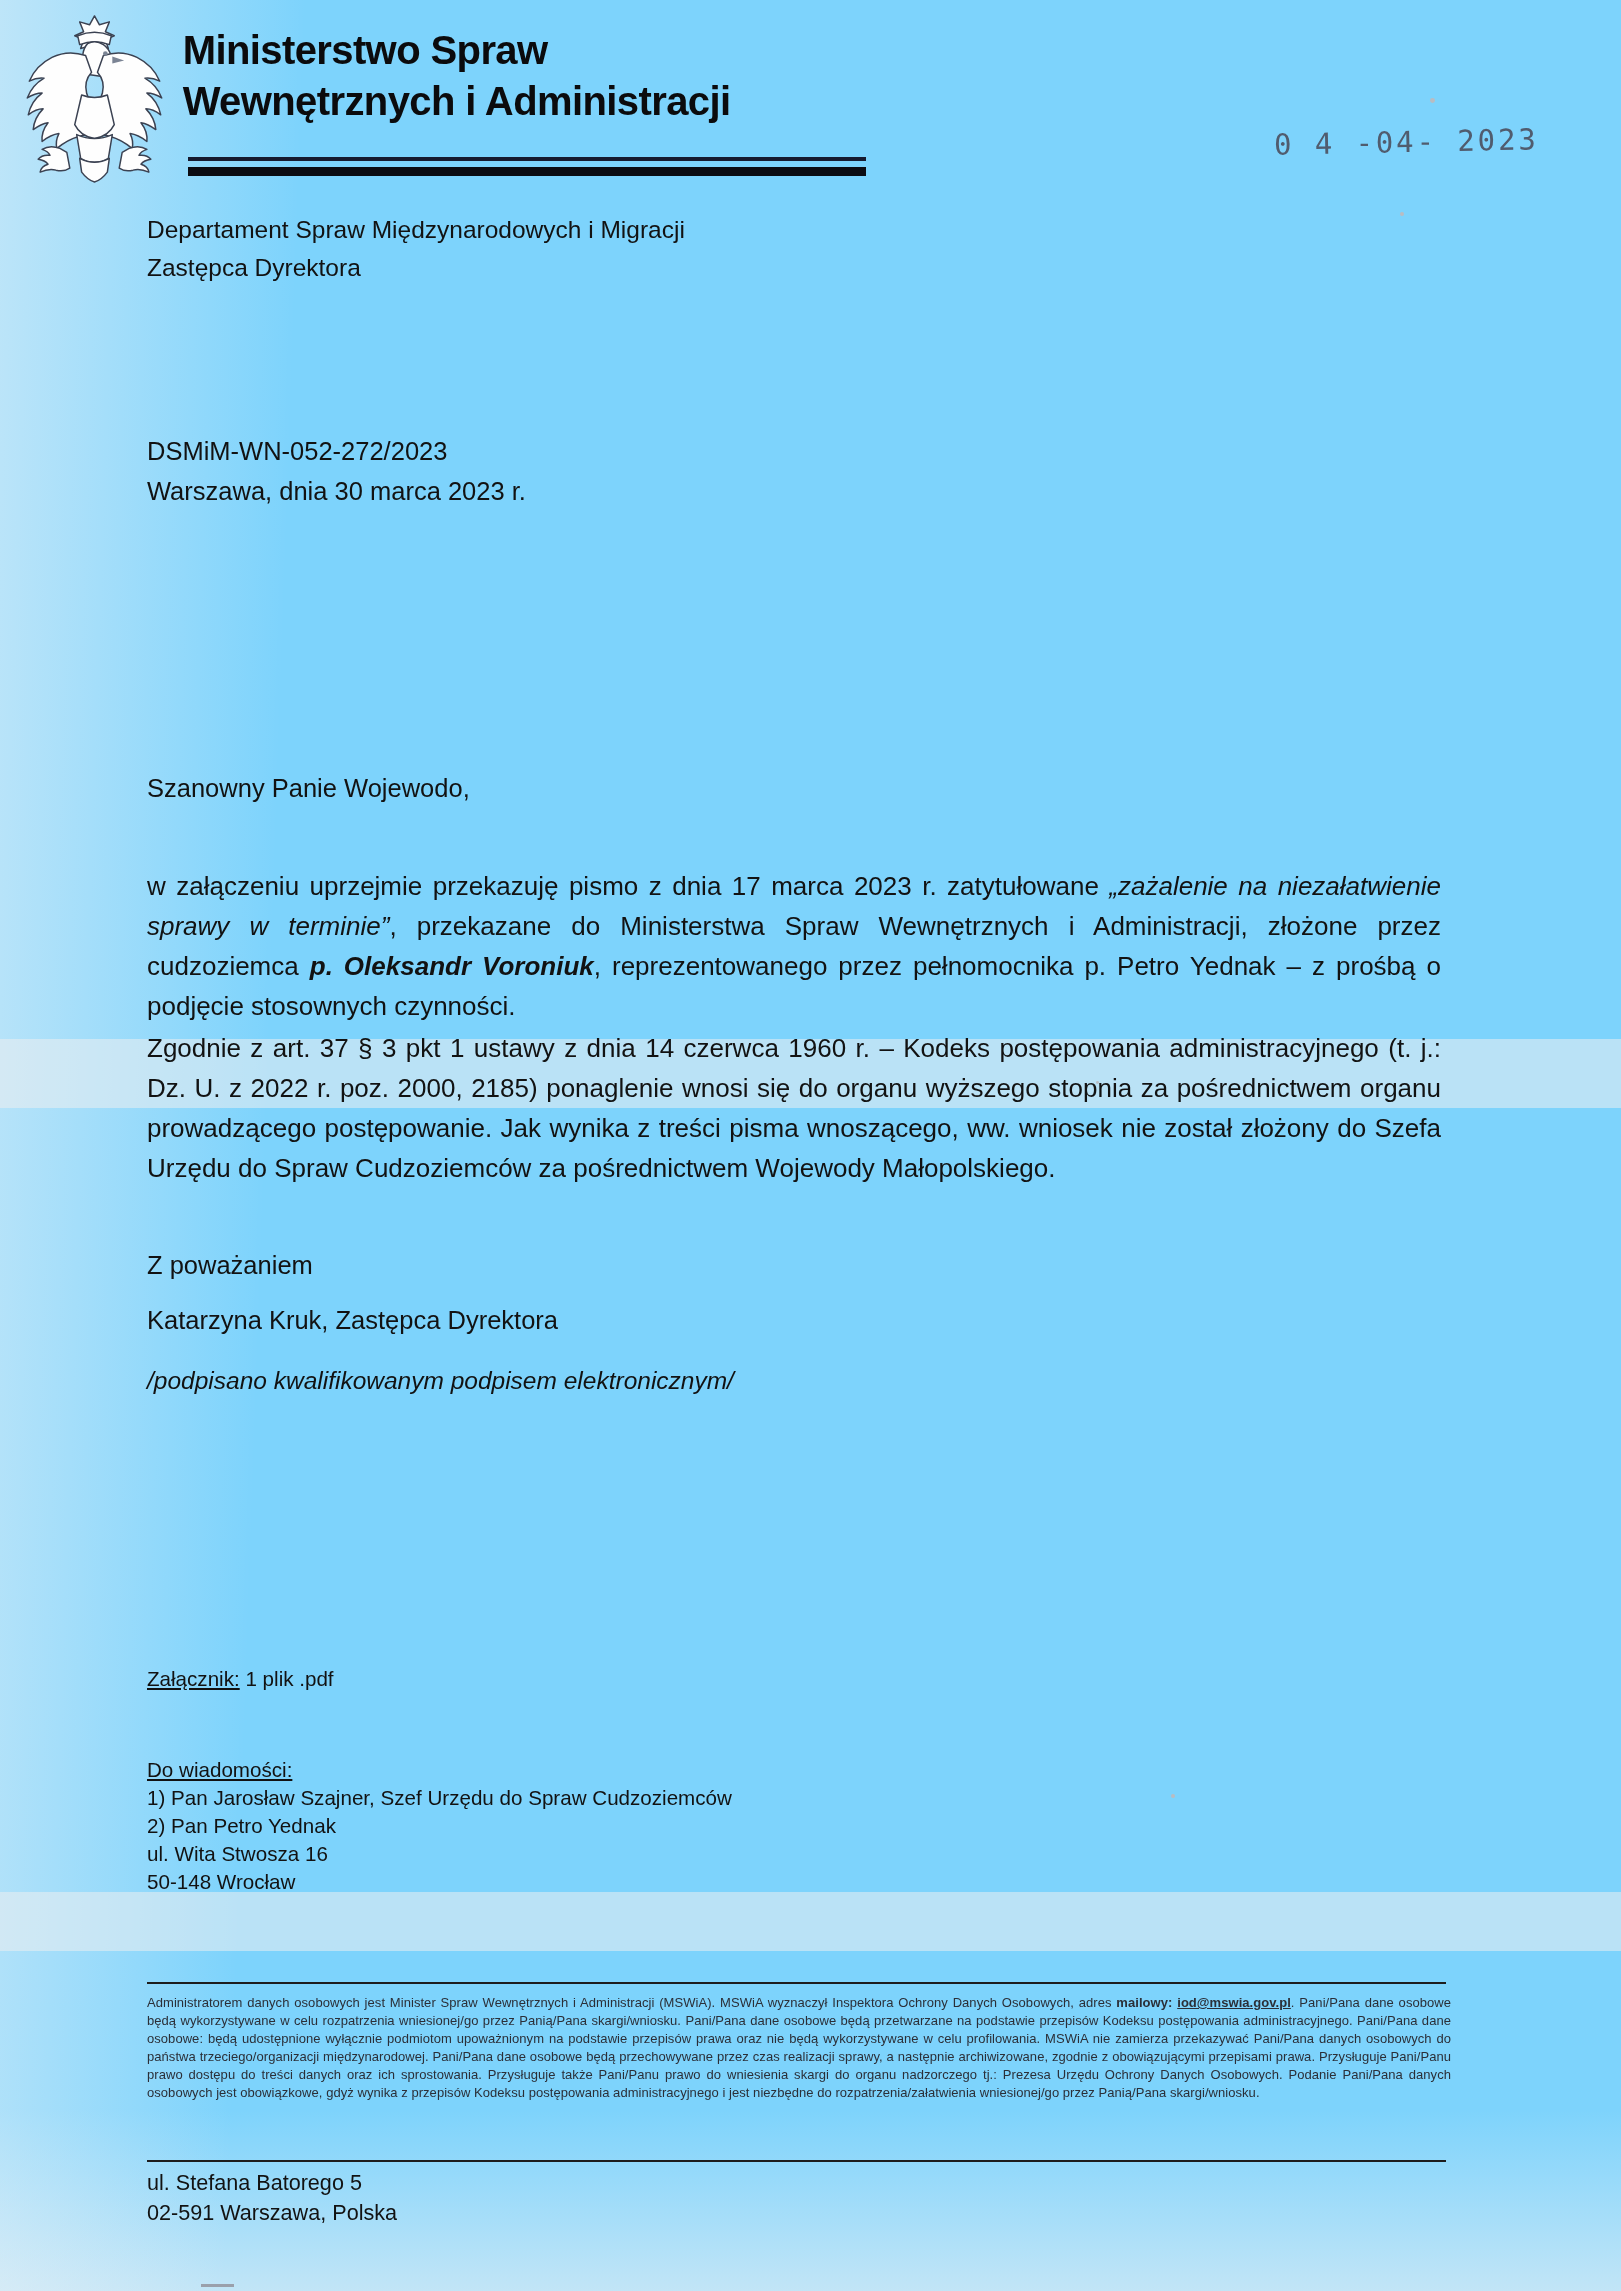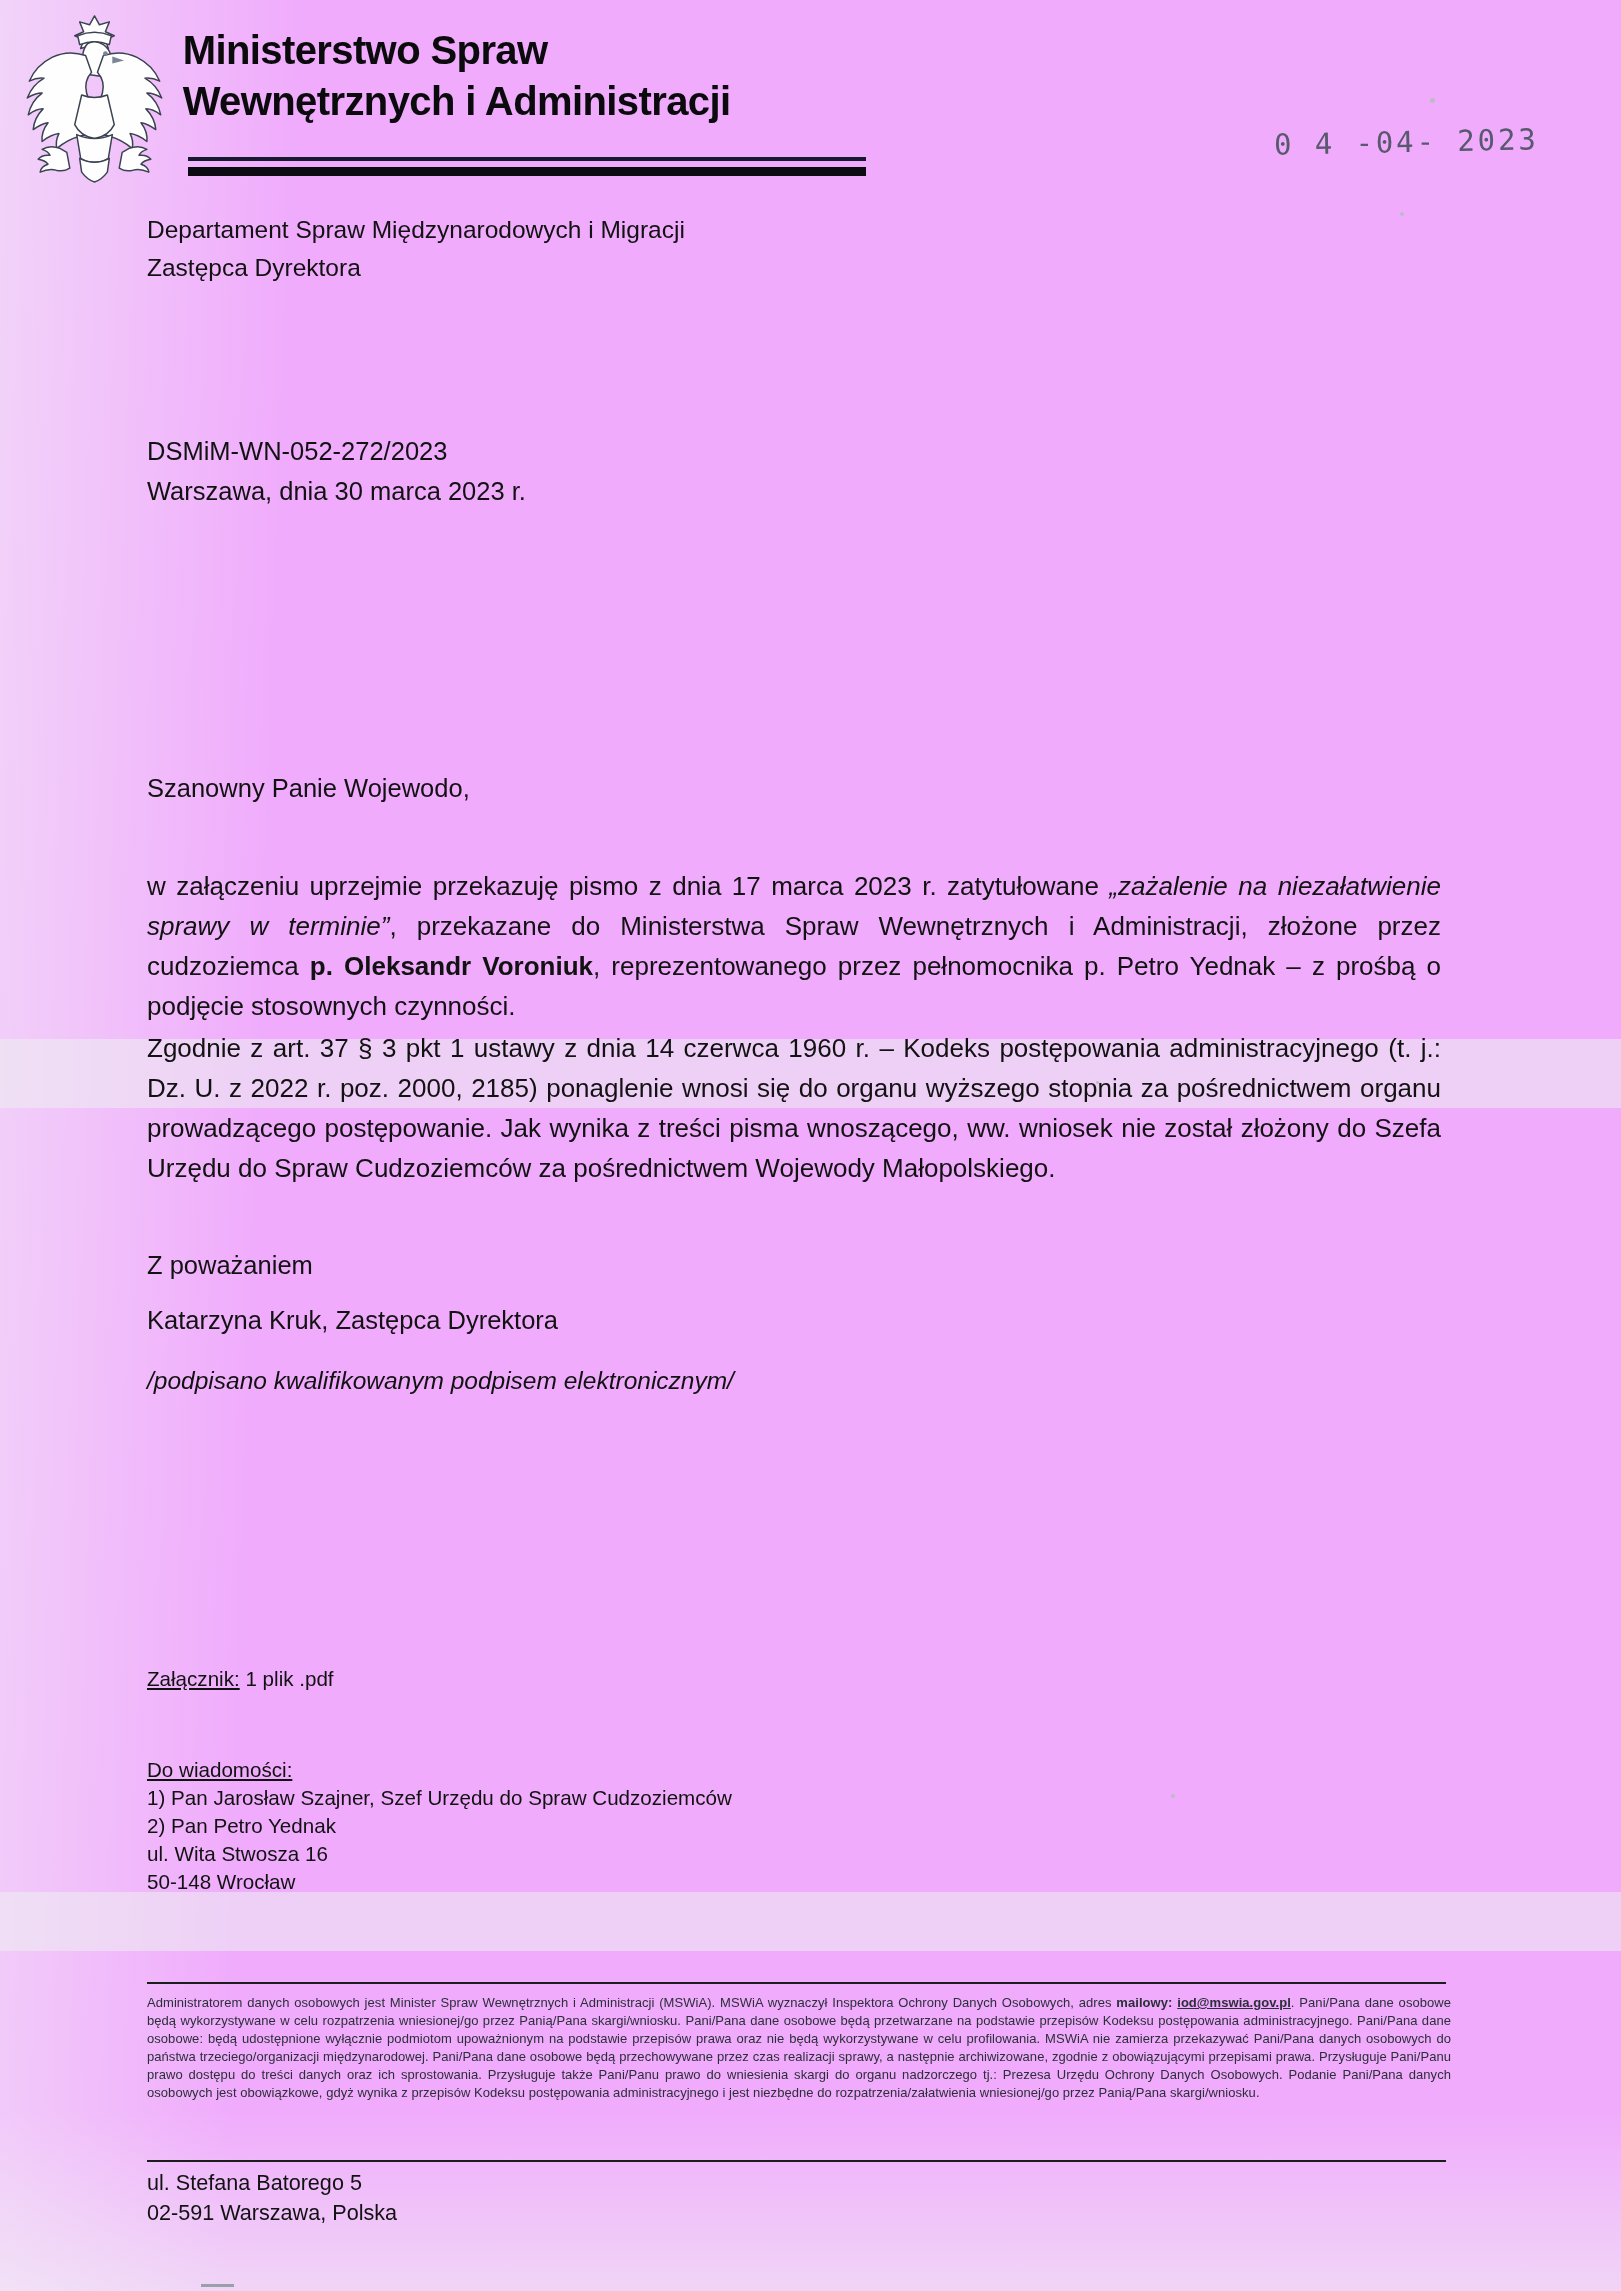--- a/index.html
+++ b/index.html
@@ -9,21 +9,21 @@
     background: #ffffff;
   }
   body {
     font-family: "Liberation Sans", sans-serif;
     color: #111111;
   }
   .page {
     position: relative;
     width: 1621px;
     height: 2292px;
-    background: #f0abfc;
+    background: #7dd3fc;
     overflow: hidden;
     box-sizing: border-box;
   }
 
   
   .scan-tint {
     position: absolute;
     left: 0; top: 0;
     width: 100%; height: 100%;
     background:
@@ -139,21 +139,21 @@
     width: 1294px;
     font-size: 26px;
     line-height: 40px;
     text-align: justify;
     text-justify: inter-word;
     color: #121212;
   }
   .para-1 { top: 840px; }
   .para-2 { top: 1002px; }
 
-  .para b { font-weight: bold; }
+  .para b { font-weight: bold; font-style: italic; }
   .para i { font-style: italic; }
 
   .closing {
     left: 147px;
     top: 1235px;
     font-size: 25.5px;
     margin-top: 16px;
   }
   .signer {
     left: 147px;

